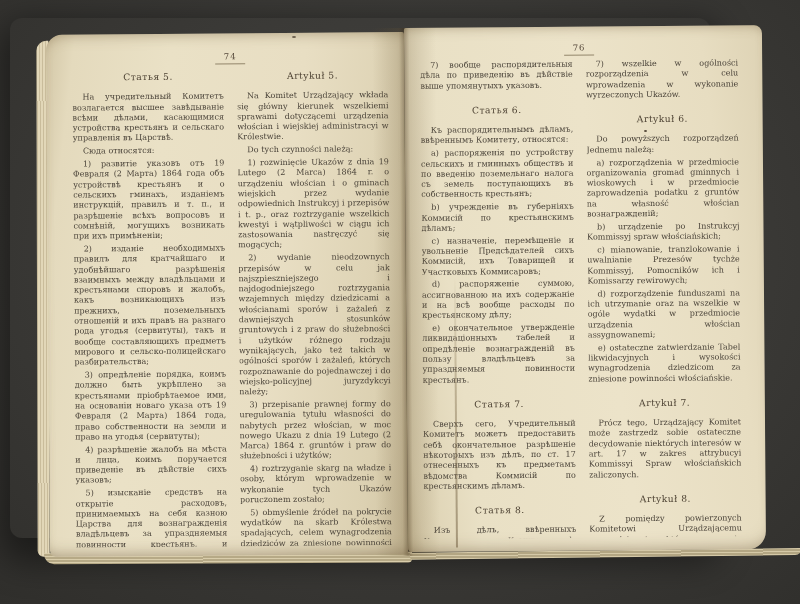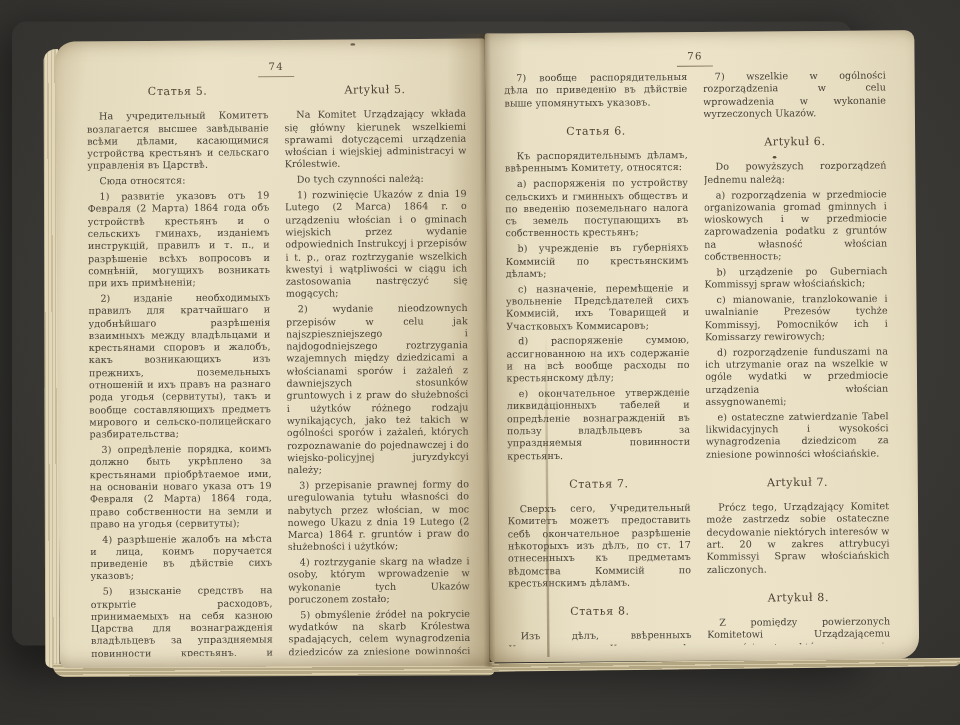--- a/index.html
+++ b/index.html
@@ -156,27 +156,27 @@
               <p class="para">e) окончательное утвержденіе ликвидаціонныхъ табелей и опредѣленіе вознагражденій въ пользу владѣльцевъ за упраздняемыя повинности крестьянъ.</p>
               <div class="art-heading">Статья 7.</div>
               <p class="para">Сверхъ сего, Учредительный Комитетъ можетъ предоставить себѣ окончательное разрѣшеніе нѣкоторыхъ изъ дѣлъ, по ст. 17 отнесенныхъ къ предметамъ вѣдомства Коммисій по крестьянскимъ дѣламъ.</p>
               <div class="art-heading">Статья 8.</div>
               <p class="para">Изъ дѣлъ, ввѣренныхъ Учредительному Комитету, тѣ, которыя требуютъ совокупнаго обсужденія, производятся коллегіально и рѣшаются по большинству голосовъ; въ случаѣ равенства голосовъ, голосъ Предсѣдателя даетъ перевѣсъ. Одному изъ постоянныхъ Членовъ Комитета ввѣряется ближайшее завѣдываніе дѣлами онаго; на семъ осно-</p>
             </div>
           <div class="col">
               <p class="para">7) wszelkie w ogólności rozporządzenia w celu wprowadzenia w wykonanie wyrzeczonych Ukazów.</p>
               <div class="art-heading">Artykuł 6.</div>
               <p class="para">Do powyższych rozporządzeń Jednemu należą:</p>
-              <p class="para">a) rozporządzenia w przedmiocie organizowania gromad gminnych i wioskowych i w przedmiocie zaprowadzenia podatku z gruntów na własność włościan собственность;</p>
-              <p class="para">b) urządzenie po Guberniach Kommissyj spraw włościańskich;</p>
+              <p class="para">a) rozporządzenia w przedmiocie organizowania gromad gminnych i wioskowych i w przedmiocie zaprowadzenia podatku z gruntów na własność włościan вознагражденій;</p>
+              <p class="para">b) urządzenie po Instrukcyj Kommissyj spraw włościańskich;</p>
               <p class="para">c) mianowanie, tranzlokowanie i uwalnianie Prezesów tychże Kommissyj, Pomocników ich i Komissarzy rewirowych;</p>
               <p class="para">d) rozporządzenie funduszami na ich utrzymanie oraz na wszelkie w ogóle wydatki w przedmiocie urządzenia włościan assygnowanemi;</p>
               <p class="para">e) ostateczne zatwierdzanie Tabel likwidacyjnych i wysokości wynagrodzenia dziedzicom za zniesione powinności włościańskie.</p>
               <div class="art-heading">Artykuł 7.</div>
-              <p class="para">Prócz tego, Urządzający Komitet może zastrzedz sobie ostateczne decydowanie niektórych interesów w art. 20 w zakres attrybucyi Kommissyi Spraw włościańskich zaliczonych.</p>
+              <p class="para">Prócz tego, Urządzający Komitet może zastrzedz sobie ostateczne decydowanie niektórych interesów w art. 17 w zakres attrybucyi Kommissyi Spraw włościańskich zaliczonych.</p>
               <div class="art-heading">Artykuł 8.</div>
               <p class="para">Z pomiędzy powierzonych Komitetowi Urządzającemu czynności, te które wymagają wspólnego rozstrząśnięcia załatwiają się kollegialnie i decydują się większością głosów; w razie równości zdań, głos Prezesa rozstrzyga. Jednemu z Członków stałych Komitetu, powierza się wyższy kierunek czynnościami jego. Na tej zasadzie jemu powierza się,</p>
             </div>
         </div>
       </div>
     </div>
 
     <div class="gutter"></div>
     <div class="crease"></div>
   </div>

